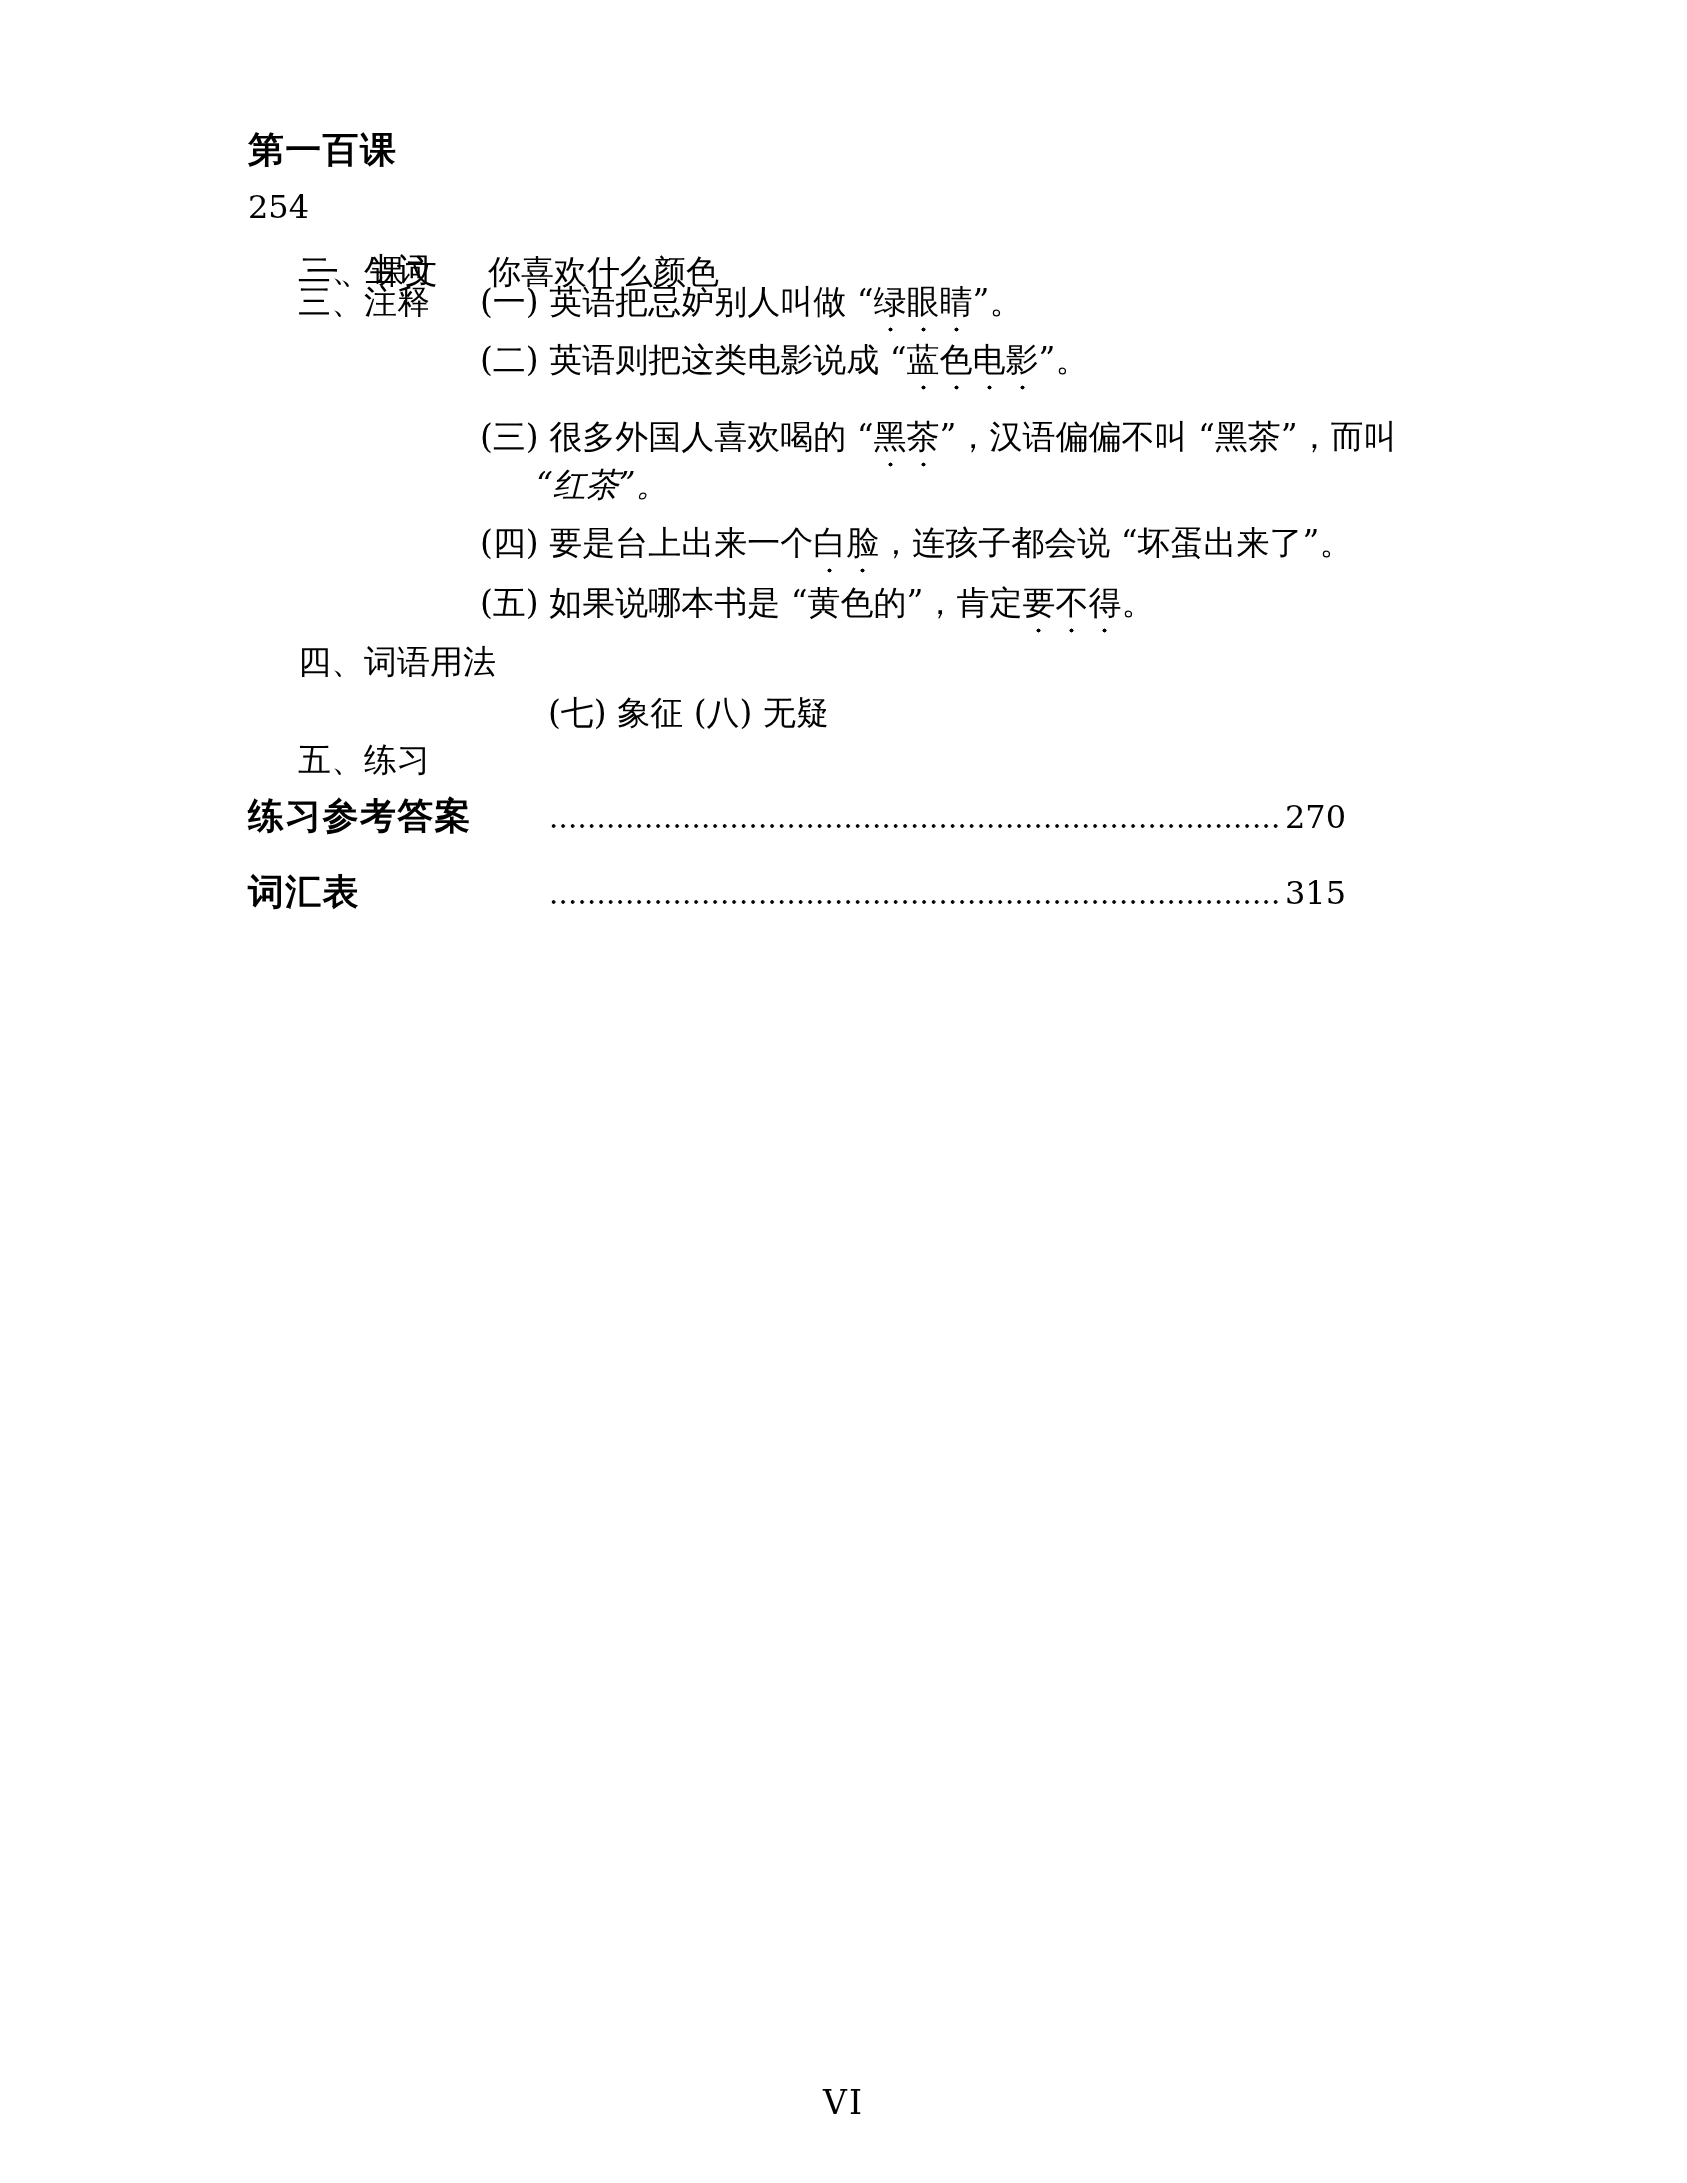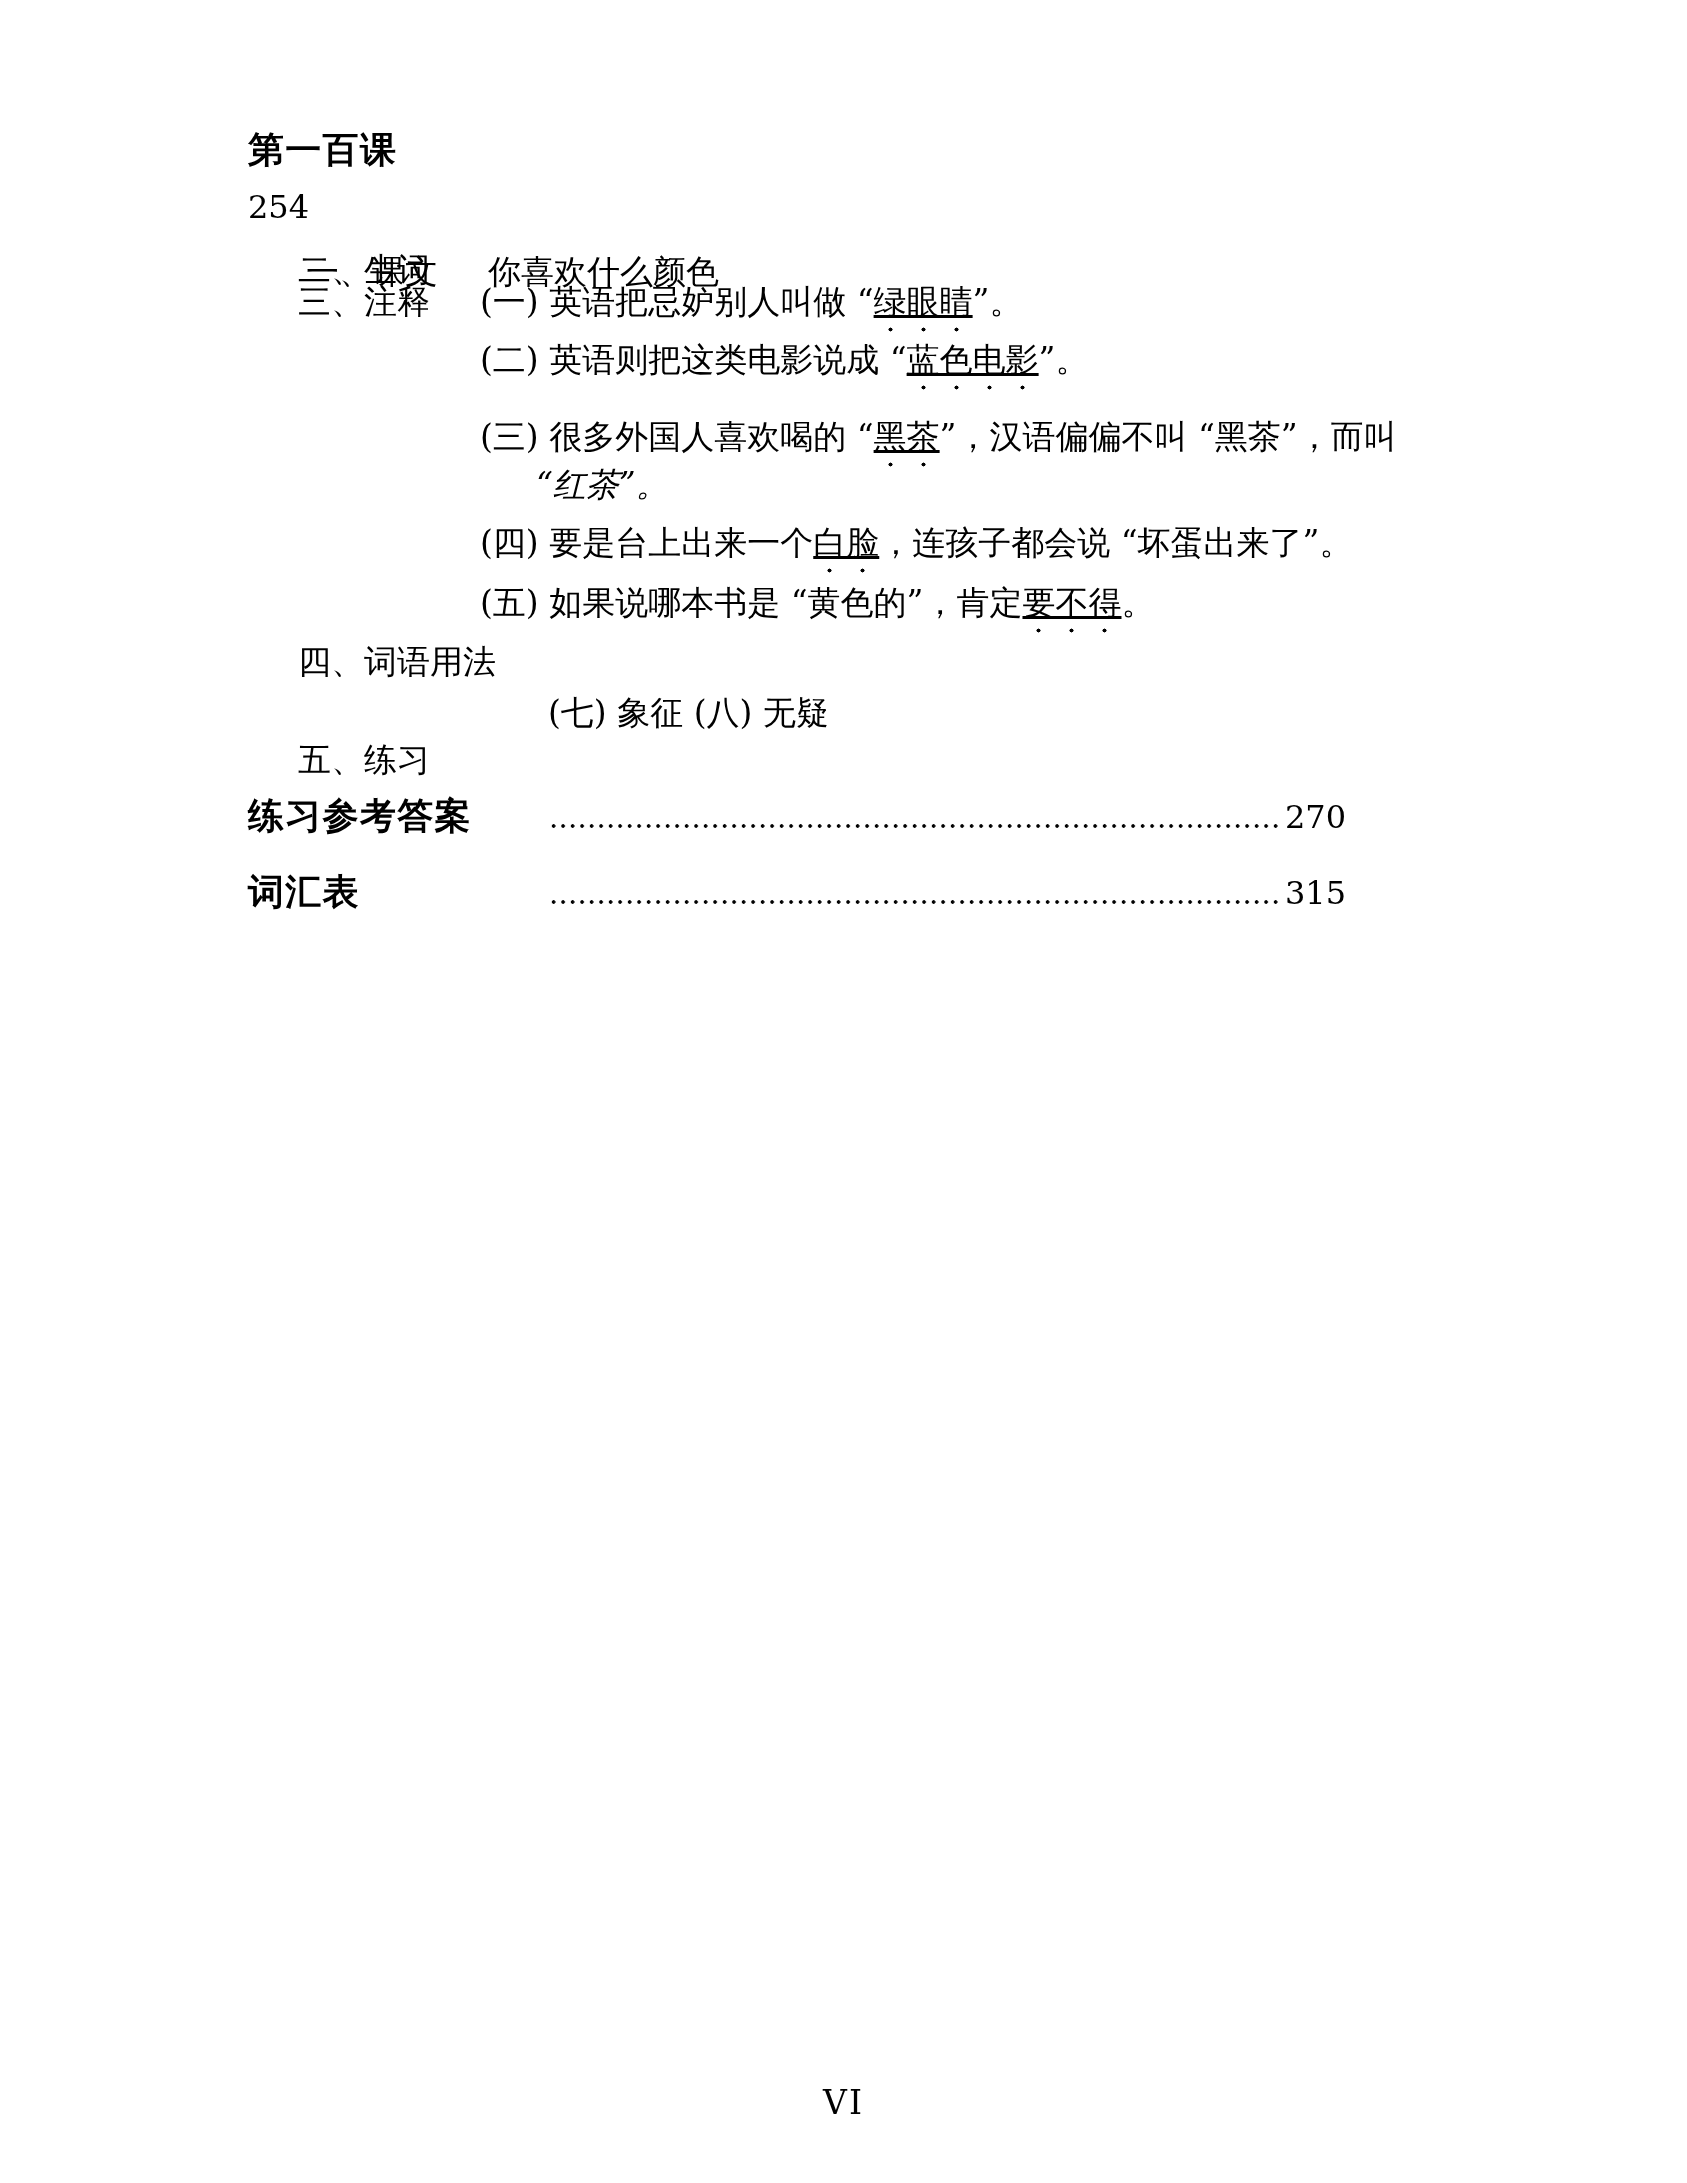--- a/index.html
+++ b/index.html
@@ -49,21 +49,20 @@
   .s-label { flex: none; width: 182px; }
   .s-label.wide { width: 251px; }
 
   
   .emph {
     padding-bottom: 12px;
     background-image: radial-gradient(circle at 50% 50%, #000 1.8px, transparent 2.3px);
     background-size: 1em 7.3px;
     background-repeat: repeat-x;
     background-position: left bottom;
-    text-decoration: underline;
   }
 
   #row-chapter   { top: 127px; flex-direction: column; }
   #row-text      { top: 204px; left: 306px; margin-top: 48px; }
   #row-words     { top: 250px; left: 298px; }
   #row-notes     { top: 282px; left: 298px; }
   #row-note2     { top: 340px; left: 480px; }
   #row-note3     { top: 417px; left: 480px; }
   #row-note3b    { top: 465px; left: 536px; font-style: italic; }
   #row-note4     { top: 523px; left: 480px; }

